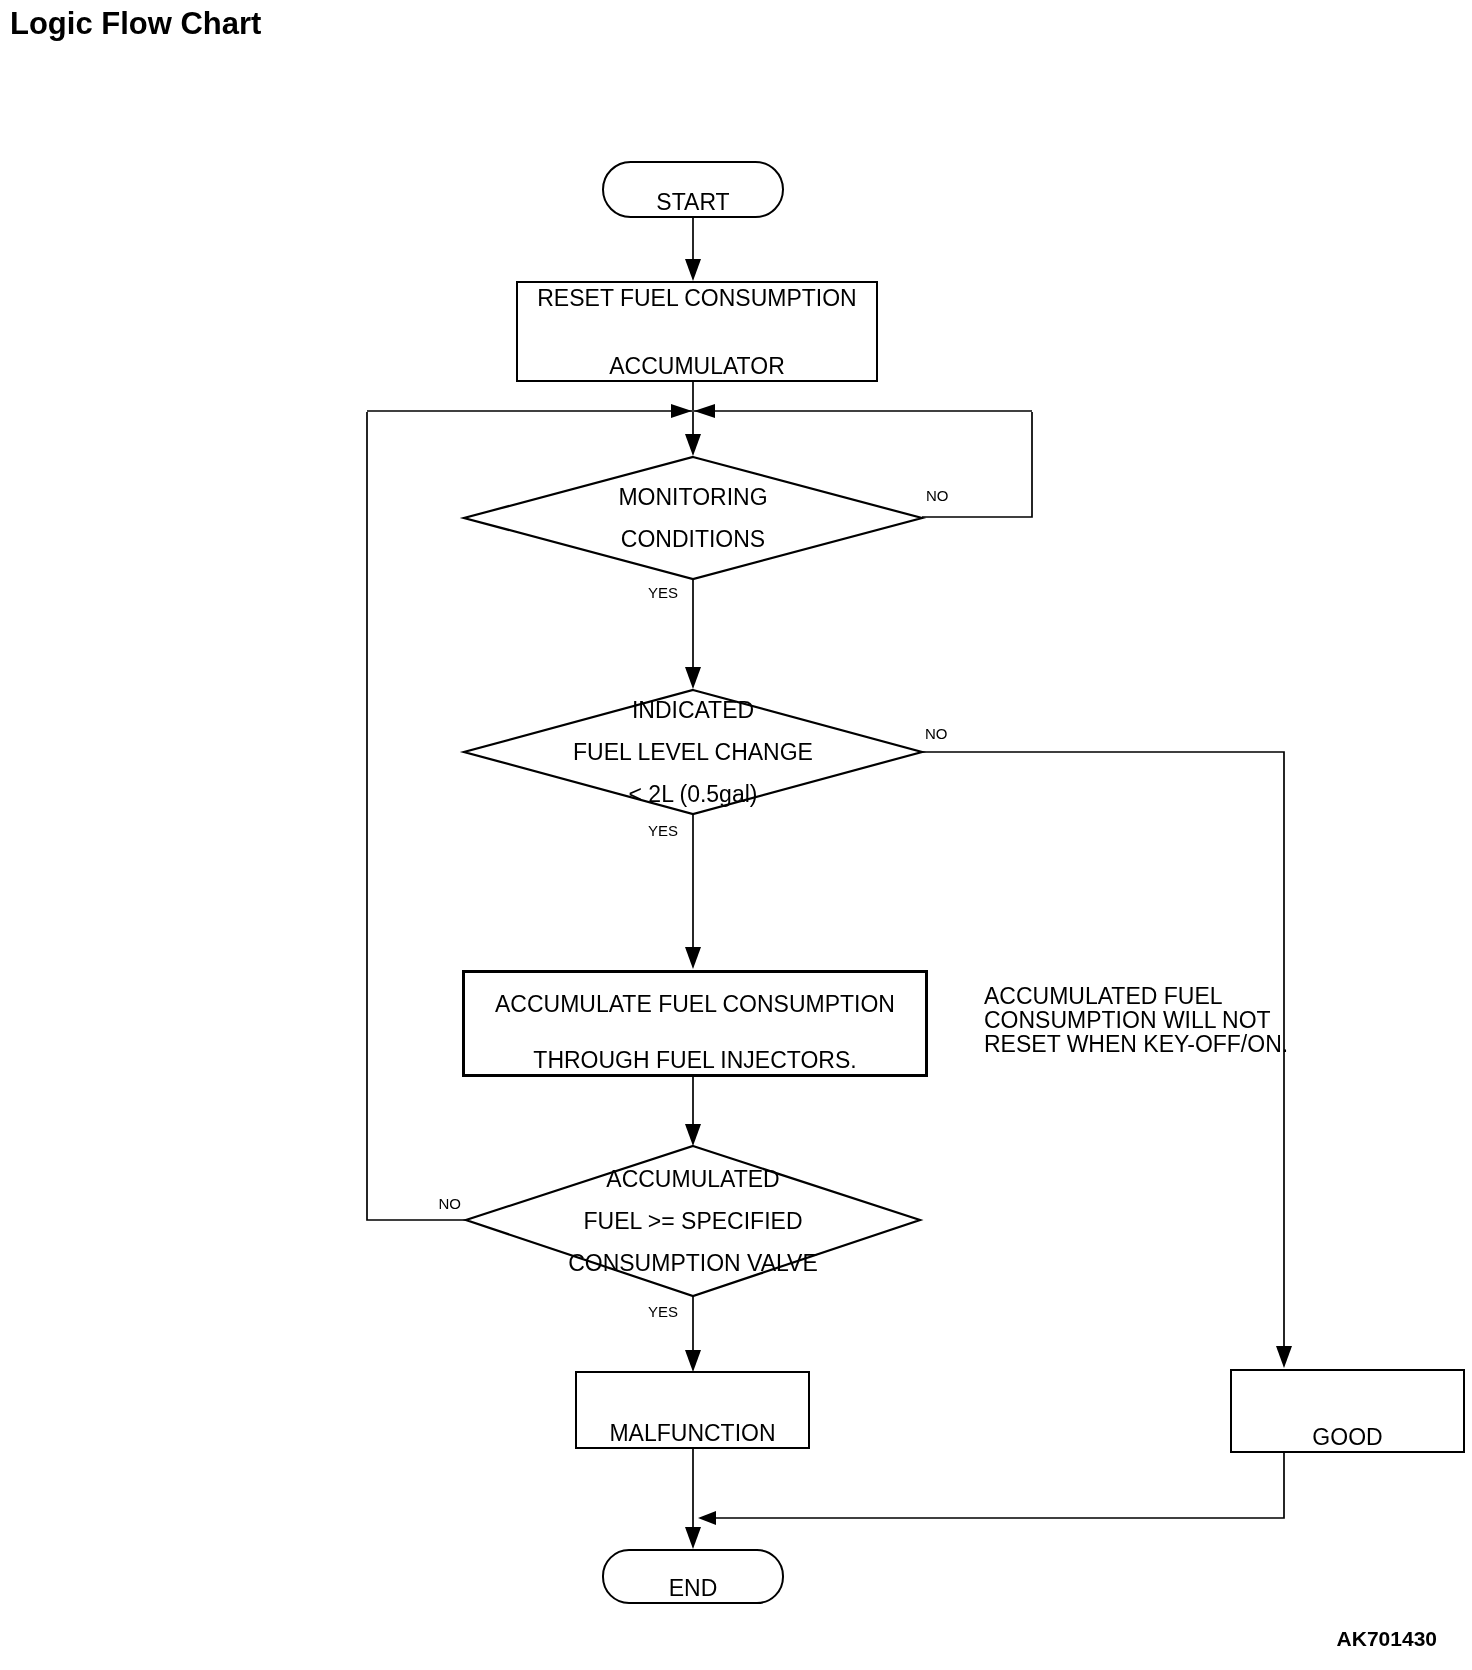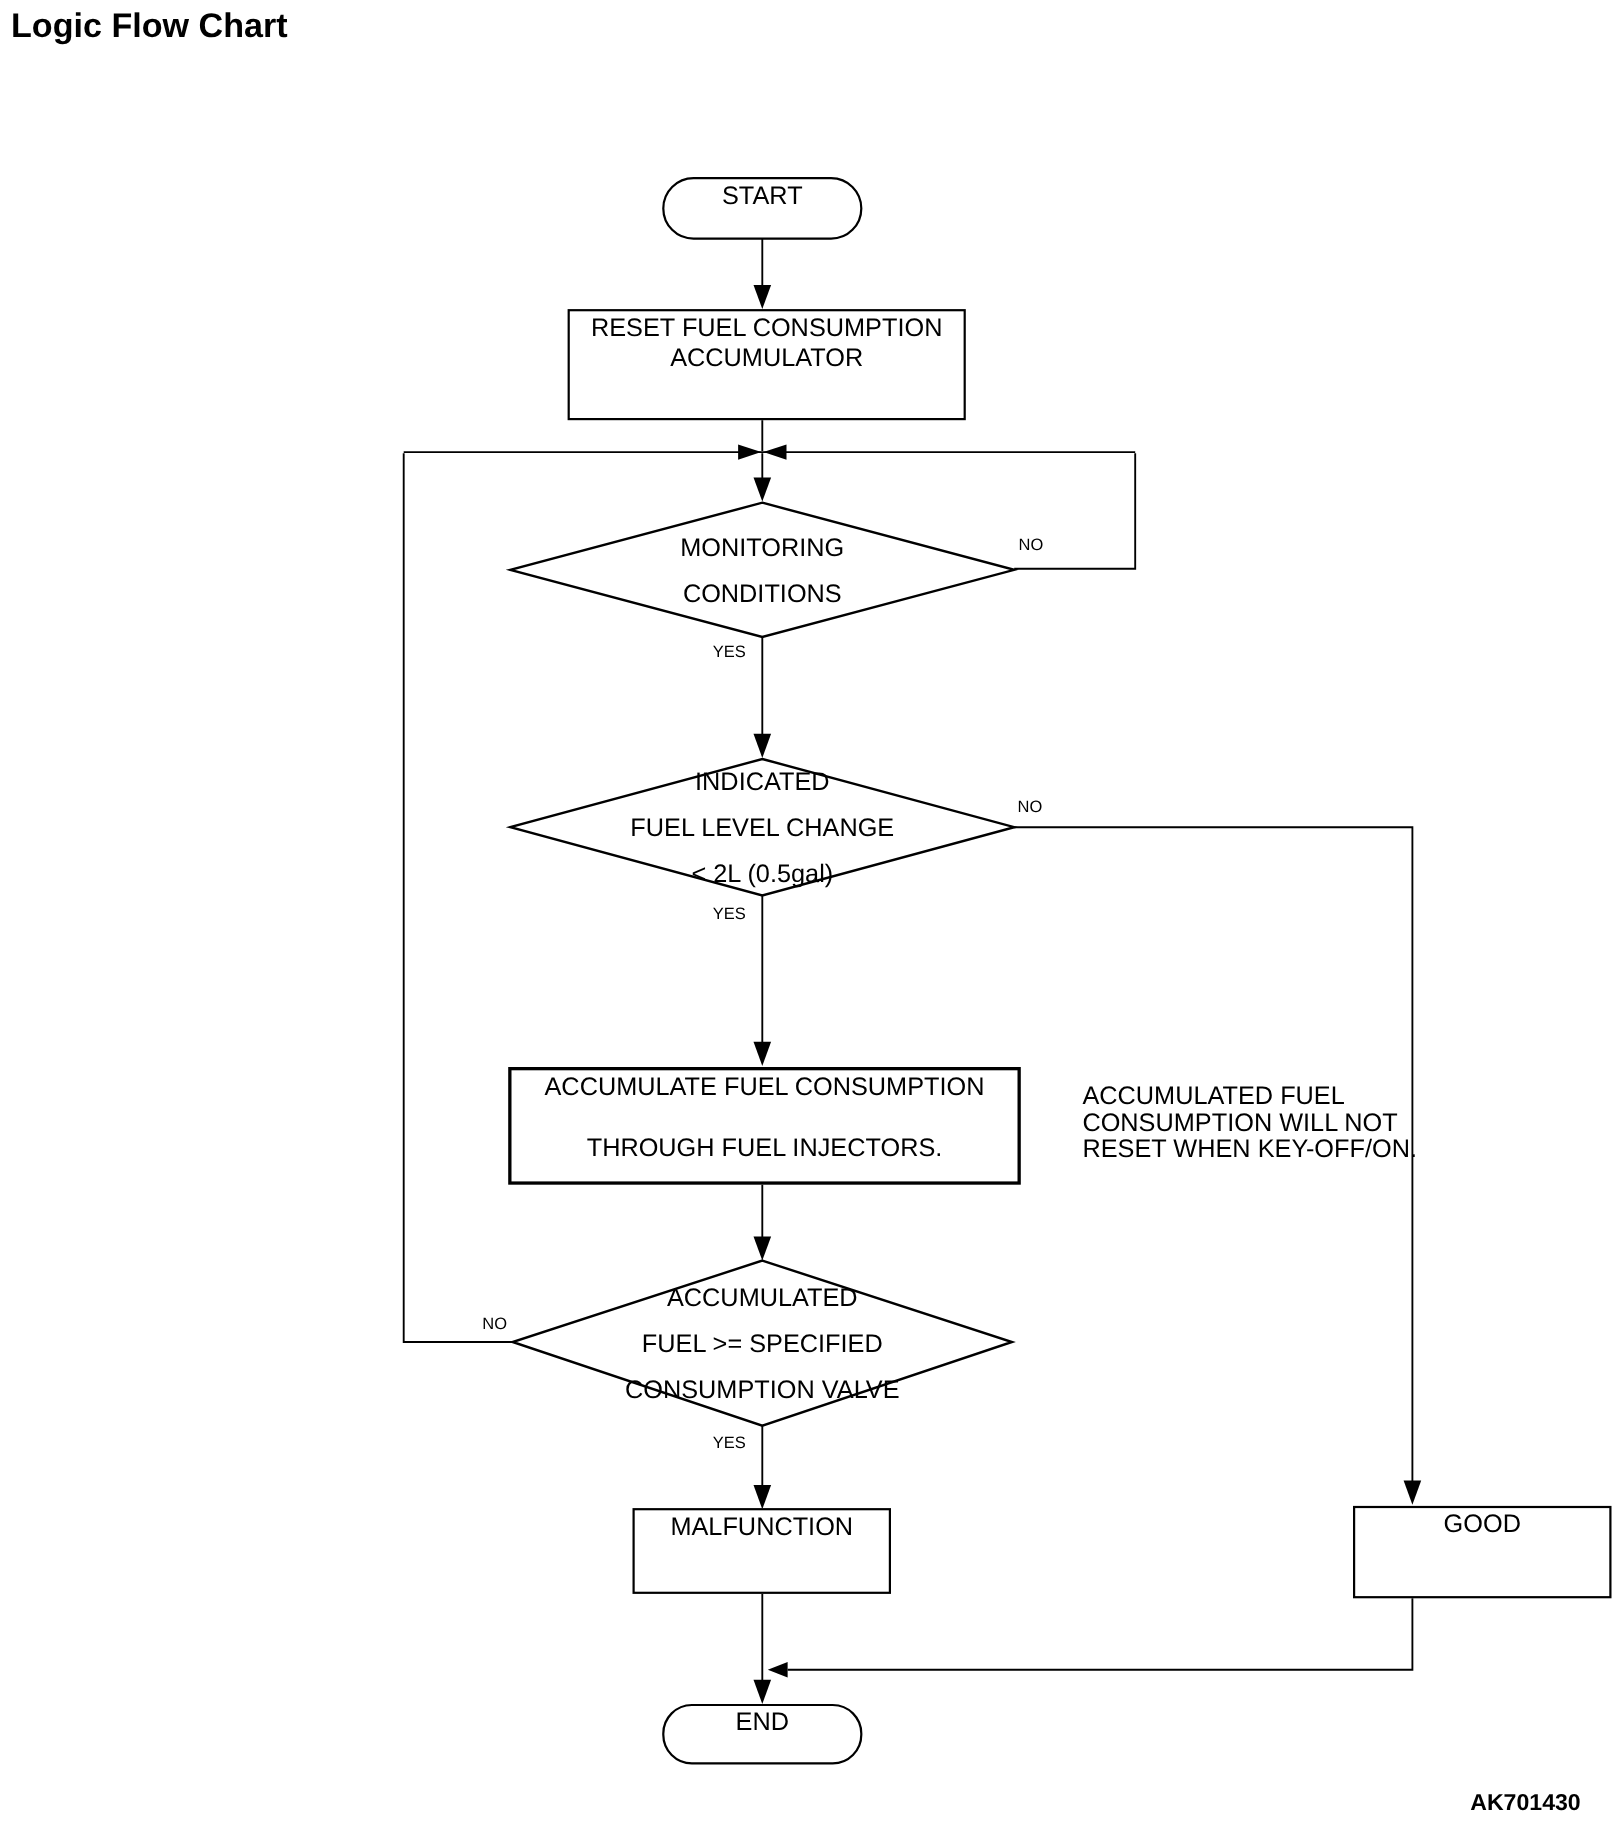--- a/index.html
+++ b/index.html
@@ -26,21 +26,21 @@
     left: 0; top: 0;
     width: 1472px;
     height: 1670px;
   }
   .node {
     position: absolute;
     box-sizing: border-box;
     display: flex;
     flex-direction: column;
     align-items: center;
-    justify-content: flex-start;
+    justify-content: flex-end;
     text-align: center;
     font-size: 23px;
     line-height: 28px;
     background: #ffffff;
     white-space: nowrap;
   }
   .process { border: 2px solid #000; }
   .process.thick { border-width: 3px; gap: 28px; }
   .terminator { border: 2px solid #000; border-radius: 29px; }
   .diamond-label {
@@ -141,21 +141,21 @@
       <polygon points="693,457 922,518 693,579 464,518"></polygon>
       <polygon points="693,690 922,752 693,814 464,752"></polygon>
       <polygon points="693,1146 920,1220 693,1296 466,1220"></polygon>
     </g>
   </svg>
 
   <div class="node terminator" style="left:602px; top:161px; width:182px; height:57px;">
     <span>START</span>
   </div>
 
-  <div class="node process" style="left:516px; top:281px; width:362px; height:101px;">
+  <div class="node process" style="left:516px; top:281px; width:362px; height:101px;gap:40px;">
     <span>RESET FUEL CONSUMPTION</span>
     <span>ACCUMULATOR</span>
   </div>
 
   <div class="diamond-label" style="left:464px; top:457px; width:458px; height:122px;">
     <span>MONITORING</span>
     <span>CONDITIONS</span>
   </div>
 
   <div class="diamond-label" style="left:464px; top:690px; width:458px; height:124px;">

